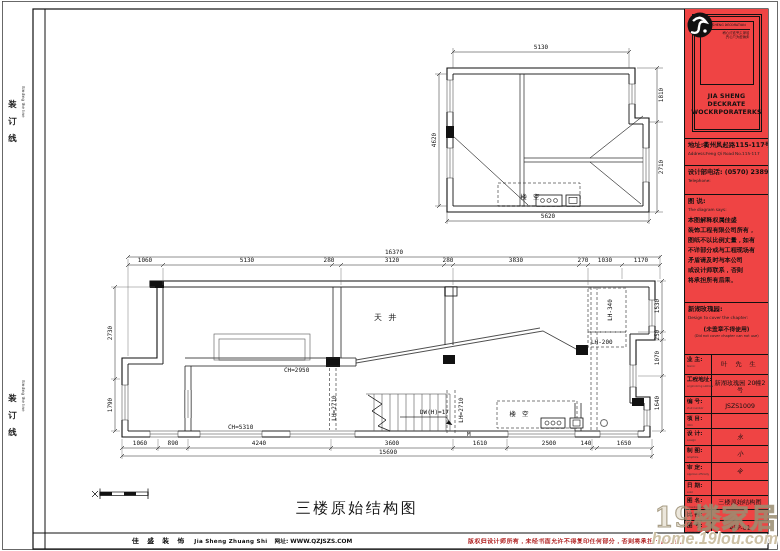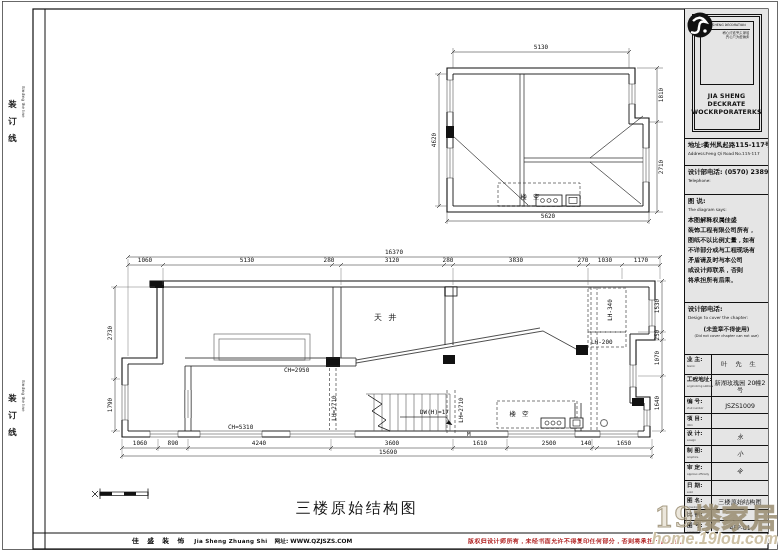--- a/index.html
+++ b/index.html
@@ -10,21 +10,21 @@
   svg text.d{font-size:6px;}
   svg text.lab{font-family:"DejaVu Sans",sans-serif;}
 
   
   .binding{position:absolute;left:7px;display:flex;gap:2px;color:#222;}
   .binding .cn{writing-mode:vertical-rl;font-size:8.5px;letter-spacing:7px;font-weight:bold;}
   .binding .en{writing-mode:vertical-rl;font-size:4px;color:#444;margin-top:-6px;}
   .b1{top:92px;} .b2{top:386px;}
 
   
-  .tblock{position:absolute;left:684px;top:9px;width:84px;height:524px;background:#e5e5e5;
+  .tblock{position:absolute;left:684px;top:9px;width:84px;height:524px;background:#ef4444;
           border-left:1.2px solid #111;border-bottom:1px solid #111;box-sizing:border-box;}
   .tb-sec{border-bottom:1px solid #111;box-sizing:border-box;padding:2px 3px;position:relative;overflow:hidden;}
   .cnl{font-size:6.4px;font-weight:bold;white-space:nowrap;}
   .enl{font-size:4.2px;color:#222;margin-top:1px;white-space:nowrap;}
   .sec-logo{height:130px;padding:0;}
   .logo-outer{margin:5px auto 0;width:70px;height:118px;border:1px solid #111;box-sizing:border-box;
               outline:1px solid #111;outline-offset:-3px;display:flex;flex-direction:column;align-items:center;}
   .logo-mark{margin-top:6px;width:54px;height:64px;border:1.2px solid #111;box-sizing:border-box;
              display:flex;flex-direction:column;align-items:center;}
   .logo-caption{font-size:3.2px;white-space:nowrap;margin-top:1px;}
@@ -325,21 +325,21 @@
         <div>本图解释权属佳盛</div>
         <div>装饰工程有限公司所有，</div>
         <div>图纸不以比例丈量，如有</div>
         <div>不详部分或与工程现场有</div>
         <div>矛盾请及时与本公司</div>
         <div>或设计师联系，否则</div>
         <div>将承担所有后果。</div>
       </div>
     </div>
     <div class="tb-sec sec-seal">
-      <div class="cnl">设计部电话:</div>
+      <div class="cnl">新湖玫瑰园:</div>
       <div class="enl">Design to cover the chapter:</div>
       <div class="seal-warn">(未盖章不得使用)</div>
       <div class="seal-warn-en">(Did not cover chapter can not use)</div>
     </div>
 
     <div class="tb-row h20">
       <div class="lb">
           <div class="c">业 主:</div>
           <div class="e">Name:</div>
         </div>

